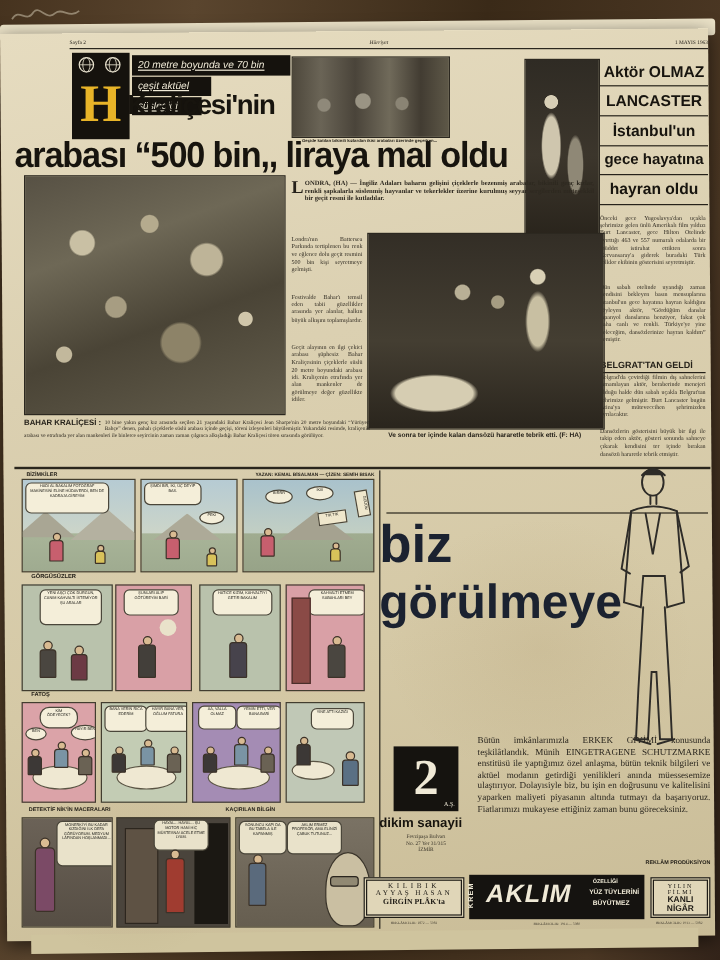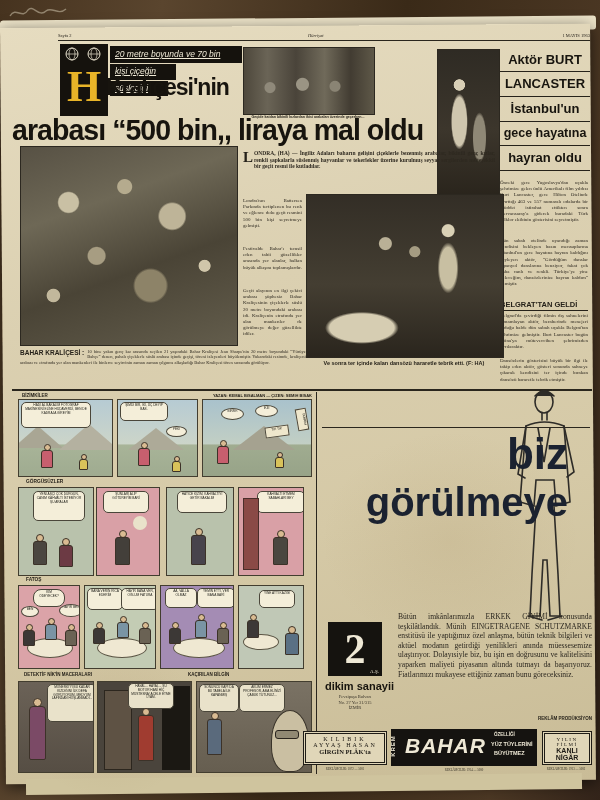--- a/index.html
+++ b/index.html
@@ -62,21 +62,21 @@
         <ellipse cx="8" cy="7" rx="3" ry="6" fill="none" stroke="#e6e0cc" stroke-width=".7"></ellipse>
         <line x1="2" y1="7" x2="14" y2="7" stroke="#e6e0cc" stroke-width=".7"></line>
       </svg>
     <div class="abs" style="left:0;top:18px;width:48px;font-family:'Liberation Serif',serif;font-weight:bold;font-size:44px;line-height:50px;color:#e8b428;">H</div>
   </div>
 
   <div class="abs" style="left:110px;top:46px;width:132px;height:17px;background:#15120d;">
     <span style="display:block;padding:3px 0 0 5px;color:#efe9d6;font-size:8.5px;font-style:italic;text-decoration:underline;font-family:'Liberation Sans',sans-serif;">20 metre boyunda ve 70 bin</span>
   </div>
   <div class="abs" style="left:110px;top:64px;width:66px;height:16px;background:#15120d;">
-    <span style="display:block;padding:2px 0 0 5px;color:#efe9d6;font-size:8.5px;font-style:italic;text-decoration:underline;font-family:'Liberation Sans',sans-serif;">kişi çiçeğin</span>
+    <span style="display:block;padding:2px 0 0 5px;color:#efe9d6;font-size:8.5px;font-style:italic;text-decoration:underline;font-family:'Liberation Sans',sans-serif;">çeşit aktüel</span>
   </div>
   <div class="abs" style="left:110px;top:81px;width:58px;height:15px;background:#15120d;">
     <span style="display:block;padding:2px 0 0 5px;color:#efe9d6;font-size:8.5px;font-style:italic;text-decoration:underline;font-family:'Liberation Sans',sans-serif;">süslediği</span>
   </div>
 
   <div class="abs hl" style="left:106px;top:74px;width:150px;font-size:23px;letter-spacing:-1px;">Kraliçesi'nin</div>
   <div class="abs hl" style="left:12px;top:113px;width:478px;font-size:30px;letter-spacing:-1px;transform:scaleX(.95);transform-origin:left;">arabası “500 bin,, liraya mal oldu</div>
 
   <div class="abs photo" style="left:243px;top:47px;width:130px;height:66px;background:
     radial-gradient(circle at 20% 60%, #8f897a 0 5px, rgba(0,0,0,0) 6px),
@@ -85,21 +85,21 @@
     linear-gradient(90deg,#4e483c 0%,#6a6456 18%,#4a443a 40%,#706a5a 62%,#423c32 82%,#5e5848 100%);"></div>
   <div class="abs lbl" style="left:243px;top:115px;width:130px;font-size:3.6px;text-align:center;">Geçide katılan bikinili kızlardan ikisi arabaları üzerinde geçerken...</div>
 
   <div class="abs photo" style="left:437px;top:49px;width:61px;height:159px;background:
     radial-gradient(ellipse 12px 40px at 35% 45%, #cfc6ae 0 60%, rgba(0,0,0,0) 70%),
     radial-gradient(ellipse 10px 36px at 68% 55%, #8f8876 0 60%, rgba(0,0,0,0) 70%),
     radial-gradient(circle 6px at 35% 22%, #d8cfb6 0 90%, rgba(0,0,0,0) 100%),
     linear-gradient(180deg,#2f2b24 0%,#3c362c 50%,#262119 100%);"></div>
 
   <div class="abs" style="left:500px;top:49px;width:90px;">
-    <div class="hl" style="font-size:13px;text-align:center;border-bottom:1px solid #26221a;padding:3px 0 4px;">Aktör BURT</div>
+    <div class="hl" style="font-size:13px;text-align:center;border-bottom:1px solid #26221a;padding:3px 0 4px;">Aktör OLMAZ</div>
     <div class="hl" style="font-size:13px;text-align:center;border-bottom:1px solid #26221a;padding:4px 0 5px;">LANCASTER</div>
     <div class="hl" style="font-size:13px;text-align:center;border-bottom:1px solid #26221a;padding:4px 0 5px;">İstanbul'un</div>
     <div class="hl" style="font-size:12.5px;text-align:center;border-bottom:1px solid #26221a;padding:4px 0 5px;">gece hayatına</div>
     <div class="hl" style="font-size:13px;text-align:center;border-bottom:1px solid #26221a;padding:4px 0 5px;">hayran oldu</div>
   </div>
 
   <div class="abs tiny" style="left:500px;top:180px;width:88px;">Önceki gece Yugoslavya'dan uçakla şehrimize gelen ünlü Amerikalı film yıldızı Burt Lancaster, gece Hilton Otelinde ayırttığı 463 ve 557 numaralı odalarda bir müddet istirahat ettikten sonra Kervansaray'a giderek buradaki Türk folklor ekibinin gösterisini seyretmiştir.</div>
   <div class="abs tiny" style="left:500px;top:238px;width:88px;">Dün sabah otelinde uyandığı zaman kendisini bekleyen basın mensuplarına İstanbul'un gece hayatına hayran kaldığını söyleyen aktör, “Gördüğüm danslar İspanyol danslarına benziyor, fakat çok daha canlı ve renkli. Türkiye'ye yine geleceğim, dansözlerinize hayran kaldım” demiştir.</div>
   <div class="abs lbl" style="left:500px;top:300px;width:88px;font-size:7.5px;text-align:left;border-bottom:1px solid #26221a;padding-bottom:1px;">BELGRAT'TAN GELDİ</div>
   <div class="abs tiny" style="left:500px;top:313px;width:88px;">Belgrad'da çevirdiği filmin dış sahnelerini tamamlayan aktör, beraberinde menejeri olduğu halde dün sabah uçakla Belgrat'tan şehrimize gelmiştir. Burt Lancaster bugün Atina'ya müteveccihen şehrimizden ayrılacaktır.</div>
@@ -323,47 +323,47 @@
       <ellipse cx="46" cy="18" rx="9" ry="11"></ellipse>
       <path d="M37 12 Q46 2 56 12" fill="#2e2c28"></path>
       <path d="M44 29 L44 36 M49 29 L49 36"></path>
       <path d="M28 42 Q46 34 66 42 L72 118 L58 122 L56 96 L38 96 L36 122 L22 118 Z"></path>
       <path d="M40 44 L46 78 L52 44"></path>
       <path d="M28 42 L20 90 L27 94 M66 42 L76 88 L69 93"></path>
       <path d="M38 122 L34 190 L32 232 L42 232 L45 176 L49 176 L52 232 L62 232 L60 190 L56 122"></path>
       <path d="M30 232 L44 236 M50 236 L64 232"></path>
     </g>
   </svg>
-  <div class="abs" style="left:316px;top:430px;width:252px;text-align:right;font-family:'Liberation Sans',sans-serif;font-weight:bold;color:#1b2230;">
+  <div class="abs" style="left:316px;top:430px;width:252px;text-align:left;font-family:'Liberation Sans',sans-serif;font-weight:bold;color:#1b2230;">
     <div style="font-size:44px;line-height:48px;">biz</div>
     <div style="font-size:40px;line-height:48px;">görülmeye</div>
   </div>
   <div class="abs" style="left:328px;top:622px;width:54px;height:54px;background:#15130f;">
     <span style="position:absolute;left:0;top:2px;width:54px;text-align:center;color:#efe9d6;font-family:'Liberation Serif',serif;font-weight:bold;font-size:42px;line-height:50px;">2</span>
     <span style="position:absolute;right:3px;bottom:2px;color:#efe9d6;font-size:5px;">A.Ş.</span>
   </div>
-  <div class="abs hl" style="left:316px;top:680px;width:78px;font-size:11px;text-align:right;">dikim sanayii</div>
+  <div class="abs hl" style="left:316px;top:680px;width:78px;font-size:11px;text-align:left;">dikim sanayii</div>
   <div class="abs" style="left:316px;top:694px;width:78px;text-align:center;font-size:4.5px;line-height:5.5px;color:#3a352a;">
     <div>Fevzipaşa Bulvarı</div>
     <div>No. 27 Yer 31/315</div>
     <div>İZMİR</div>
   </div>
   <div class="abs" style="left:398px;top:612px;width:194px;font-size:7.6px;line-height:9.6px;text-align:justify;color:#2b271f;">Bütün imkânlarımızla ERKEK GİYİMİ konusunda teşkilâtlandık. Münih EINGETRAGENE SCHUTZMARKE enstitüsü ile yaptığımız özel anlaşma, bütün teknik bilgileri ve aktüel modanın getirdiği yenilikleri anında müessesemize ulaştırıyor. Dolayısiyle biz, bu işin en doğrusunu ve kalitelisini yaparken maliyeti piyasanın altında tutmayı da başarıyoruz. Fiatlarımızı mukayese ettiğiniz zaman bunu göreceksiniz.</div>
   <div class="abs lbl" style="left:498px;top:716px;width:94px;font-size:4.5px;text-align:right;">REKLÂM PRODÜKSİYON</div>
 
   <div class="abs dbox" style="left:303px;top:731px;width:84px;height:34px;">
     <div style="font-size:6px;letter-spacing:3px;margin-top:2px;">KILIBIK</div>
     <div style="font-size:6px;letter-spacing:2px;">AYYAŞ HASAN</div>
     <div style="font-size:6.5px;font-weight:bold;">GİRGİN PLÂK'ta</div>
   </div>
   <div class="abs" style="left:303px;top:767px;width:84px;font-size:3px;text-align:center;color:#3c372c;">REKLÂMCILIK: 1872 — 5081</div>
 
   <div class="abs" style="left:391px;top:729px;width:146px;height:37px;background:#151310;">
     <span style="position:absolute;left:-9px;top:14px;color:#efe9d6;font-size:6px;font-weight:bold;transform:rotate(-90deg);font-family:'Liberation Sans',sans-serif;letter-spacing:1px;">KREM</span>
-    <span style="position:absolute;left:14px;top:5px;color:#efe9d6;font-size:21px;font-weight:bold;font-family:'Liberation Sans',sans-serif;font-style:italic;letter-spacing:1px;">BAHAR</span>
+    <span style="position:absolute;left:14px;top:5px;color:#efe9d6;font-size:21px;font-weight:bold;font-family:'Liberation Sans',sans-serif;font-style:italic;letter-spacing:1px;">AKLIM</span>
     <span style="position:absolute;left:103px;top:3px;color:#efe9d6;font-size:4.5px;font-weight:bold;font-family:'Liberation Sans',sans-serif;">ÖZELLİĞİ</span>
     <span style="position:absolute;left:100px;top:12px;color:#efe9d6;font-size:5.5px;font-weight:bold;font-family:'Liberation Sans',sans-serif;">YÜZ TÜYLERİNİ</span>
     <span style="position:absolute;left:103px;top:21px;color:#efe9d6;font-size:5.5px;font-weight:bold;font-family:'Liberation Sans',sans-serif;">BÜYÜTMEZ</span>
   </div>
   <div class="abs" style="left:391px;top:768px;width:146px;font-size:3px;text-align:center;color:#3c372c;">REKLÂMCILIK: 1914 — 5080</div>
 
   <div class="abs dbox" style="left:542px;top:731px;width:50px;height:34px;overflow:hidden;">
     <div style="font-size:5px;letter-spacing:1.5px;margin-top:3px;">YILIN FİLMİ</div>
     <div style="font-size:7px;font-weight:bold;font-family:'Liberation Sans',sans-serif;">KANLI NİGÂR</div>
   </div>

